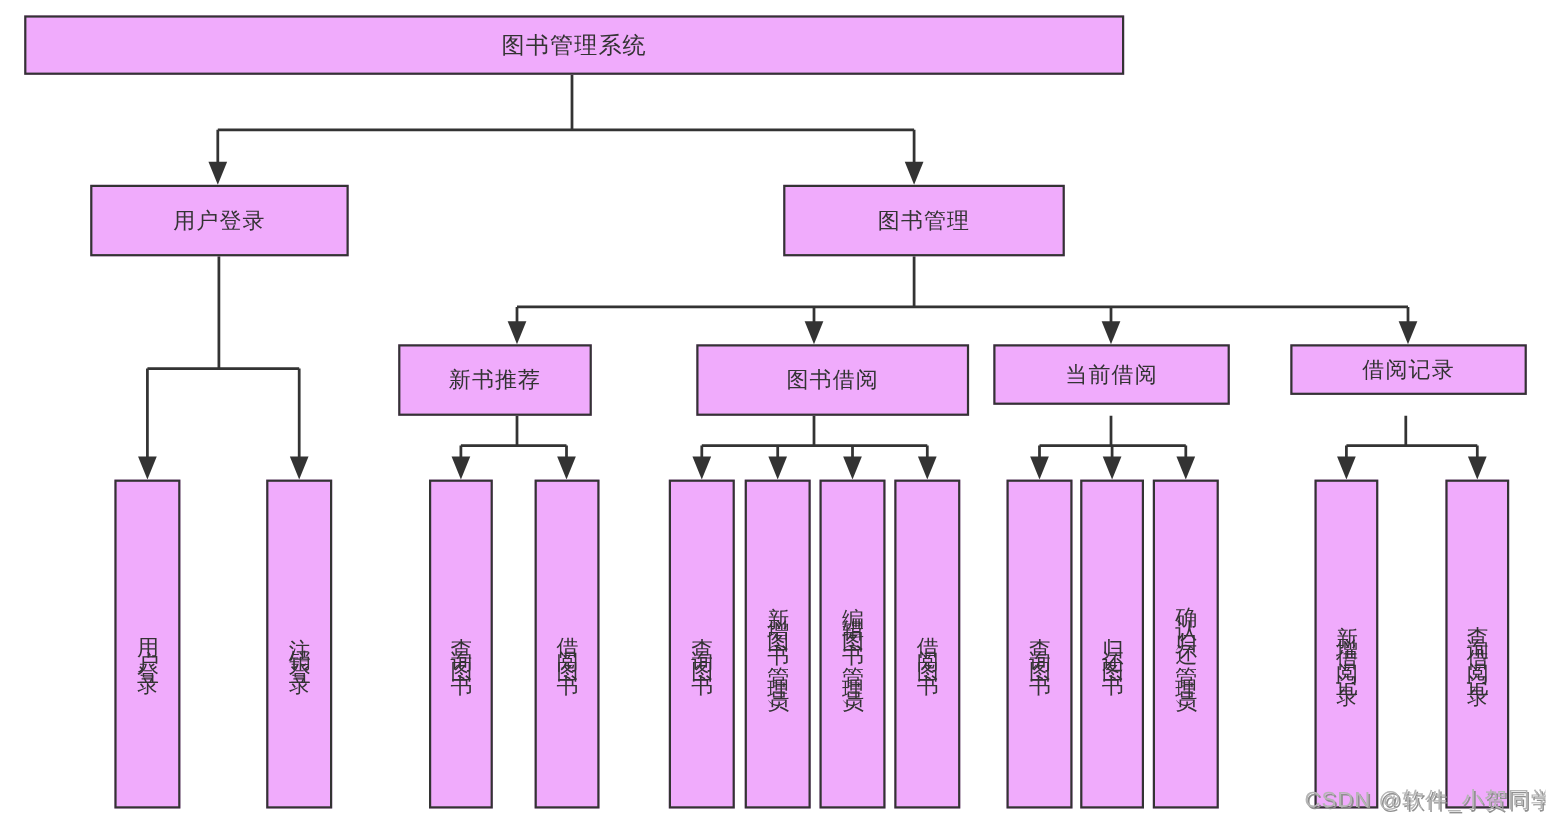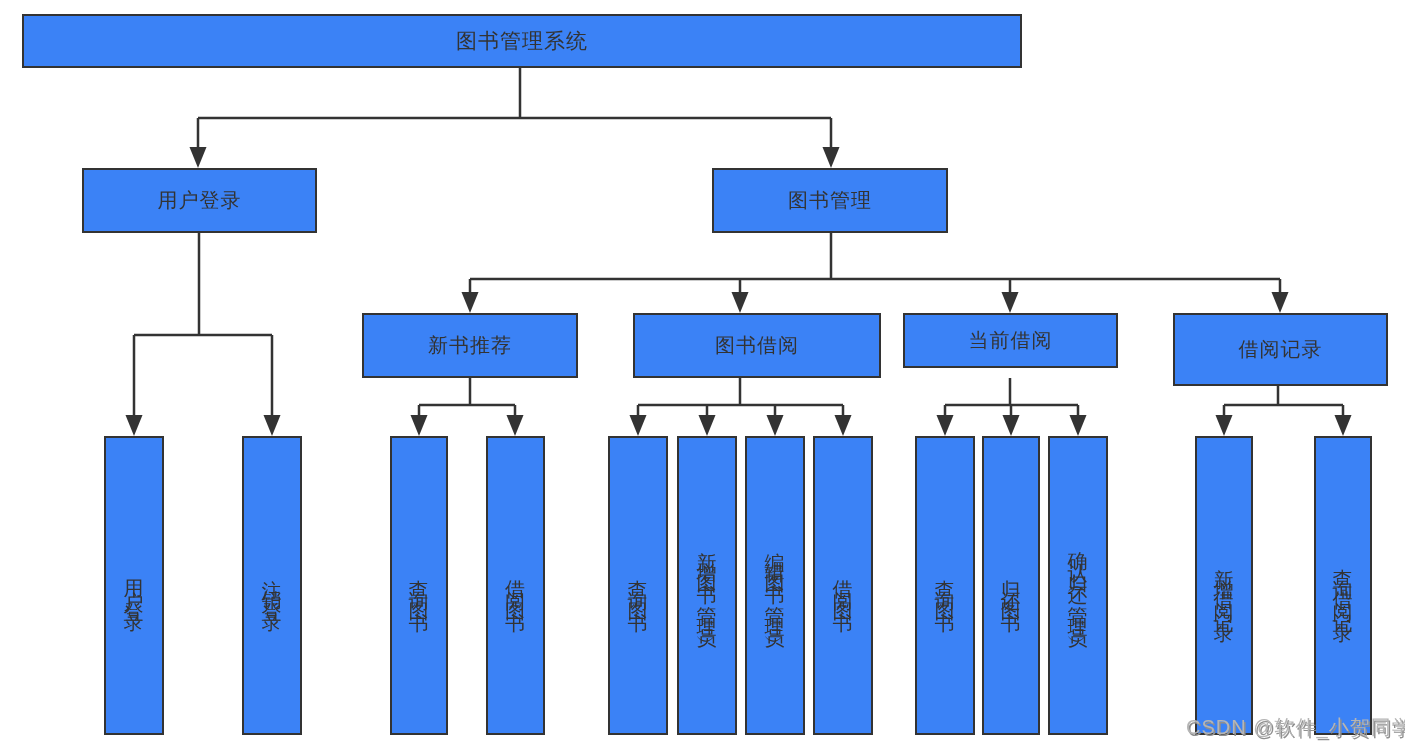--- a/index.html
+++ b/index.html
@@ -30,21 +30,21 @@
     stroke: var(--line);
     stroke-width: 2.5;
     fill: none;
   }
   .connectors polygon {
     fill: var(--line);
     stroke: none;
   }
   .node {
     position: absolute;
-    background: #3b82f6;
+    background: #f0abfc;
     border: 2.5px solid var(--line);
     display: flex;
     align-items: center;
     justify-content: center;
     color: var(--text);
     z-index: 2;
   }
   .h-node { font-size: 20px; letter-spacing: 1px; }
   .root-node { font-size: 21px; }
   .v-node span {
@@ -118,26 +118,26 @@
     <g>
       <path d="M1278,378 V405 M1224,405 H1343 M1224,405 V418 M1343,405 V418"></path>
       <polygon points="1215.5,415 1232.5,415 1224,436"></polygon>
       <polygon points="1334.5,415 1351.5,415 1343,436"></polygon>
     </g>
   </svg>
 
   <div class="node h-node root-node" style="left:22px;top:14px;width:1000px;height:54px">图书管理系统</div>
 
   <div class="node h-node" style="left:82px;top:168px;width:235px;height:65px">用户登录</div>
-  <div class="node h-node" style="left:712px;top:168px;width:236px;height:65px">图书管理</div>
+  <div class="node h-node" style="left:712px;top:168px;width:256px;height:65px">图书管理</div>
 
-  <div class="node h-node" style="left:362px;top:313px;width:216px;height:65px">新书推荐</div>
+  <div class="node h-node" style="left:362px;top:313px;width:176px;height:65px">新书推荐</div>
   <div class="node h-node" style="left:633px;top:313px;width:248px;height:65px">图书借阅</div>
   <div class="node h-node" style="left:903px;top:313px;width:215px;height:55px">当前借阅</div>
-  <div class="node h-node" style="left:1173px;top:313px;width:215px;height:73px">借阅记录</div>
+  <div class="node h-node" style="left:1173px;top:313px;width:215px;height:46px">借阅记录</div>
 
   <div class="node v-node" style="left:104px;top:436px;width:60px;height:299px">
     <span>用户登录</span>
   </div>
   <div class="node v-node" style="left:242px;top:436px;width:60px;height:299px">
     <span>注销登录</span>
   </div>
 
   <div class="node v-node" style="left:390px;top:436px;width:58px;height:299px">
     <span>查询图书</span>

